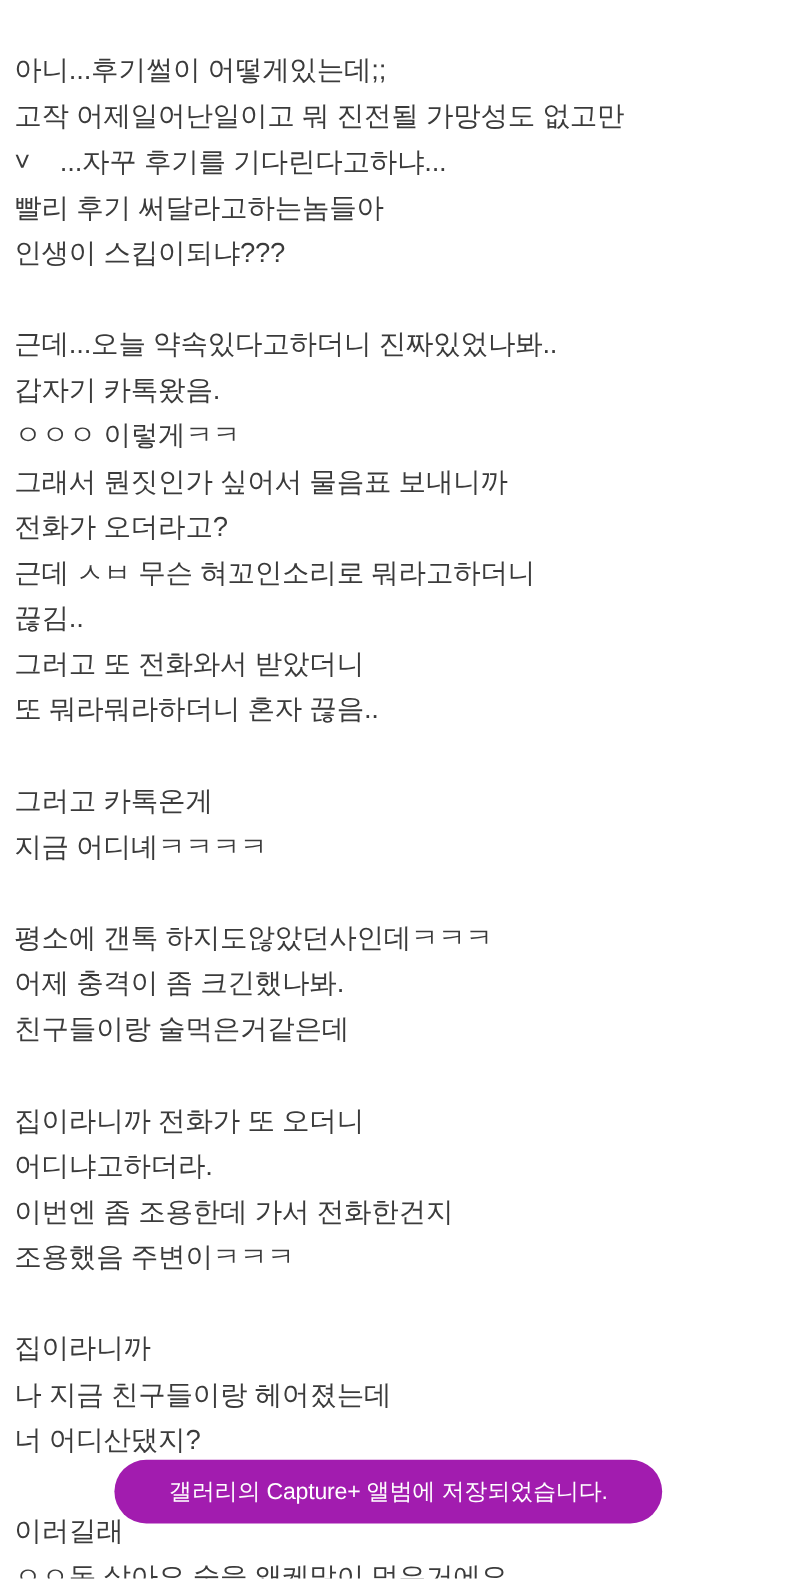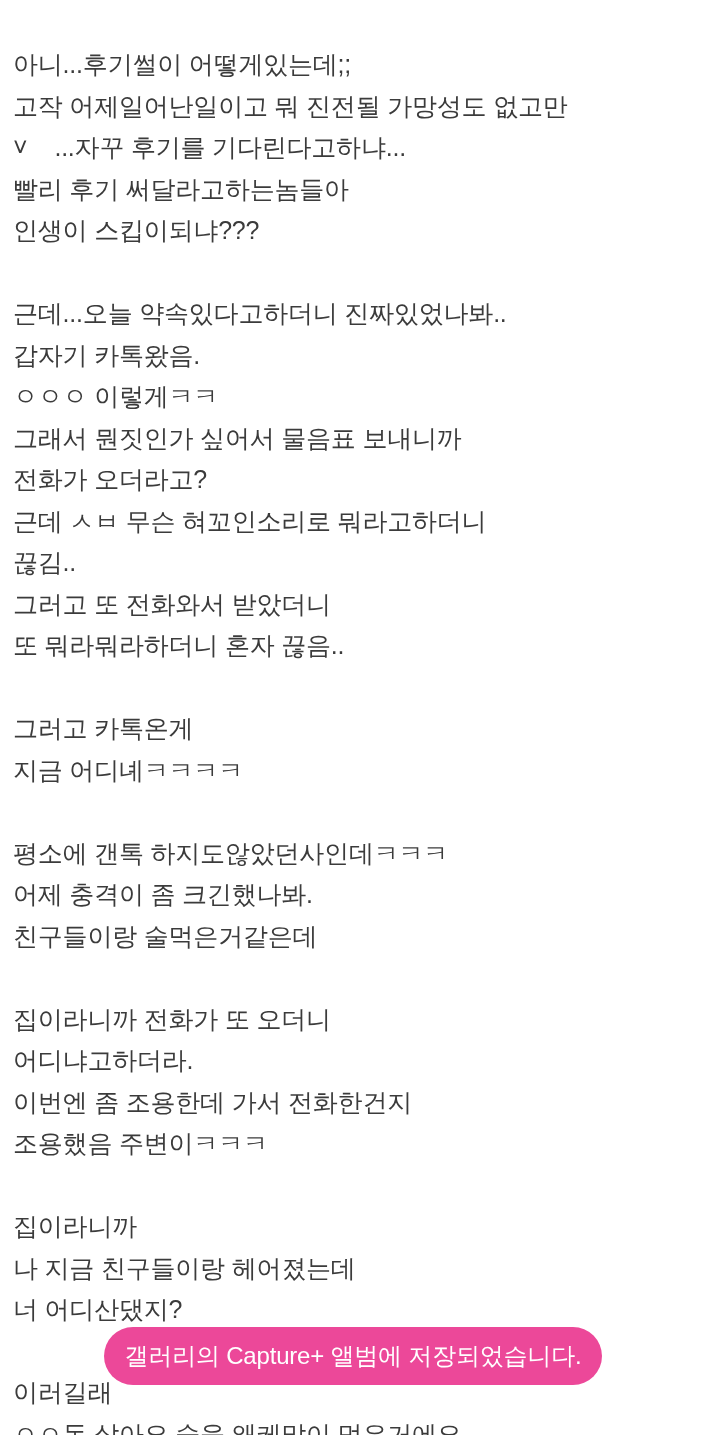--- a/index.html
+++ b/index.html
@@ -31,27 +31,27 @@
     word-break: break-word;
     letter-spacing: -0.2px;
   }
   #toast {
     position: absolute;
     left: 104px;
     top: 1327px;
     width: 498px;
     height: 58px;
     box-sizing: border-box;
-    background: #ec4899;
+    background: #a21caf;
     color: #ffffff;
     border-radius: 29px;
     display: flex;
     align-items: center;
     justify-content: center;
-    font-size: 24px;
+    font-size: 21px;
     letter-spacing: -0.2px;
   }
   #toast-text {
     white-space: nowrap;
   }
 </style>
 </head>
 <body>
 
 <div id="screen">

